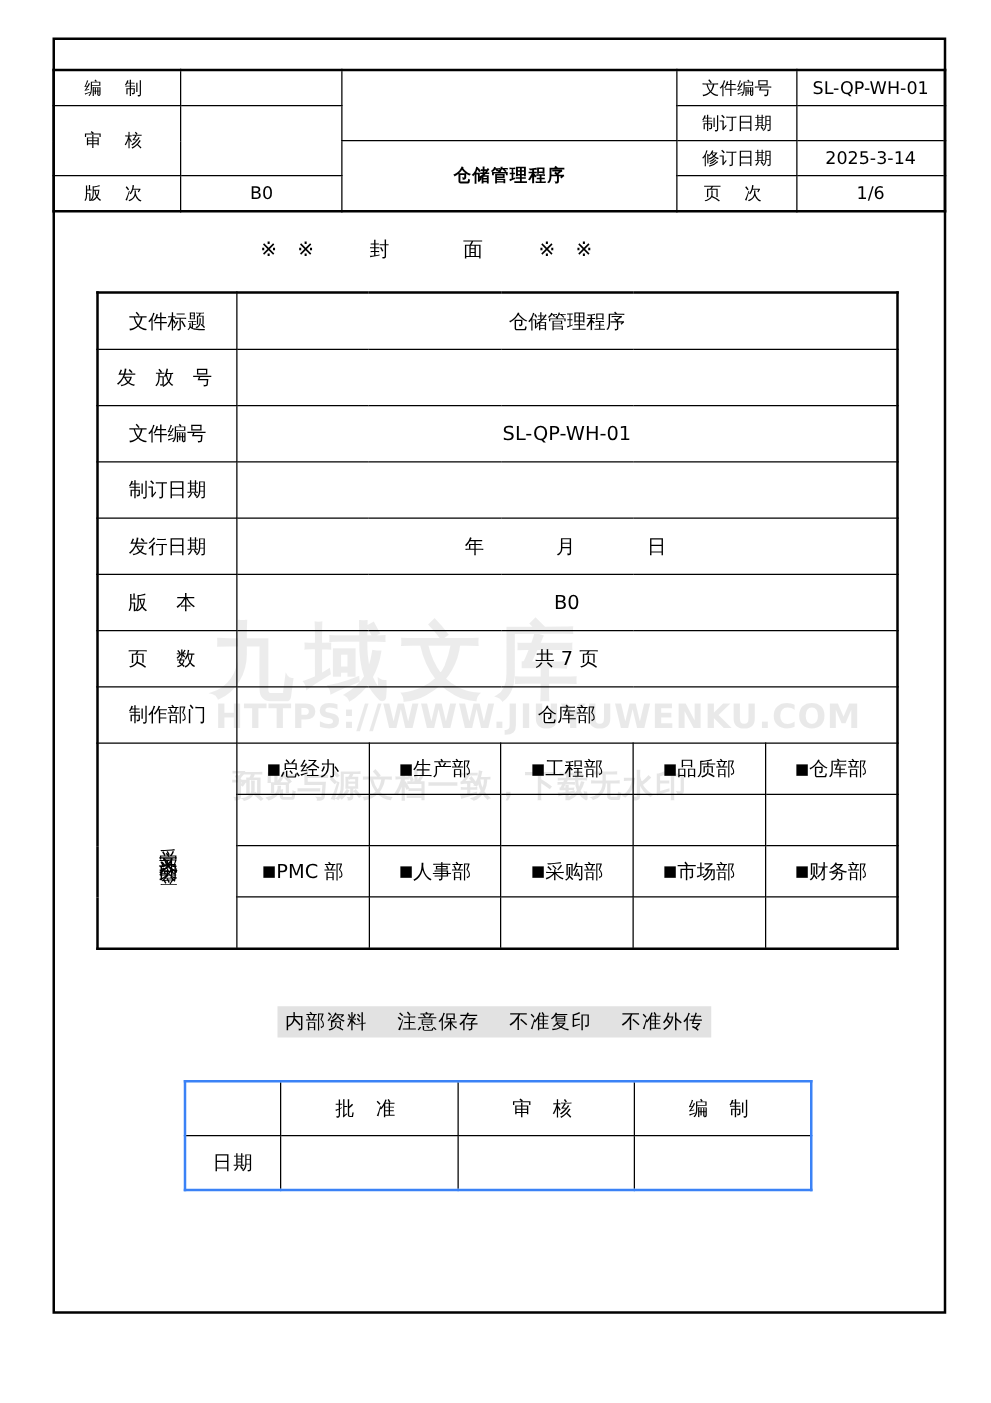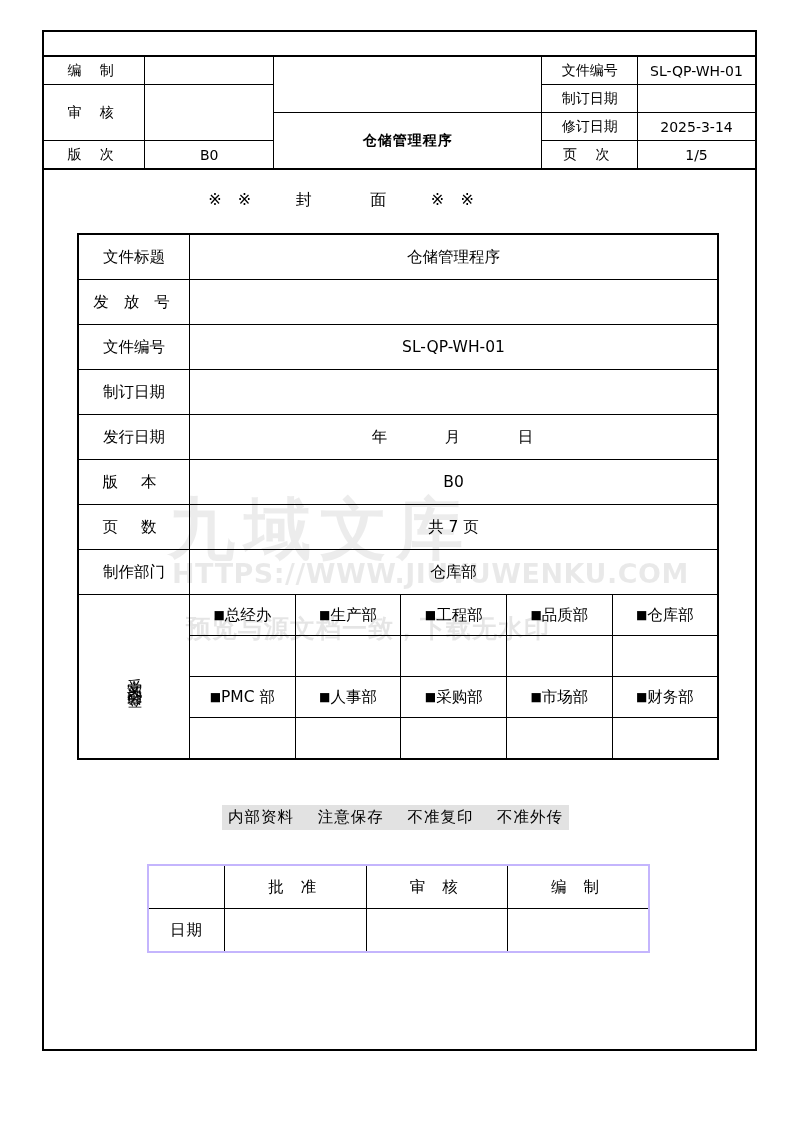--- a/index.html
+++ b/index.html
@@ -162,21 +162,21 @@
     letter-spacing: 1px;
     white-space: pre;
   }
 
   
   #sign-table {
     position: absolute;
     left: 147px;
     top: 864px;
     width: 503px;
-    border: 2px solid #c4b5fd;
+    border: 2px solid #3b82f6;
     box-sizing: border-box;
     padding-left: 40px;
   }
   #sign-table td { height: 42px; font-size: 15.5px; }
   .sg-corner { width: 75px; }
   .sg-head { letter-spacing: 6px; padding-left: 6px; }
   .sg-row-label { letter-spacing: 1px; }
 </style>
 </head>
 <body>
@@ -206,21 +206,21 @@
   </tr>
   <tr>
     <td rowspan="2" class="hd-title">仓储管理程序</td>
     <td class="hd-label">修订日期</td>
     <td class="mono-val">2025-3-14</td>
   </tr>
   <tr>
     <td class="hd-label spaced2">版  次</td>
     <td class="mono-val">B0</td>
     <td class="hd-label spaced2">页    次</td>
-    <td class="mono-val">1/5</td>
+    <td class="mono-val">1/6</td>
   </tr>
 </tbody>
   </table>
 
 <div id="cover-heading">※  ※      封        面      ※  ※</div>
 
 <table class="doc" id="cover-table">
   <tbody>
       <tr>
     <td class="cv-label">文件标题</td>

